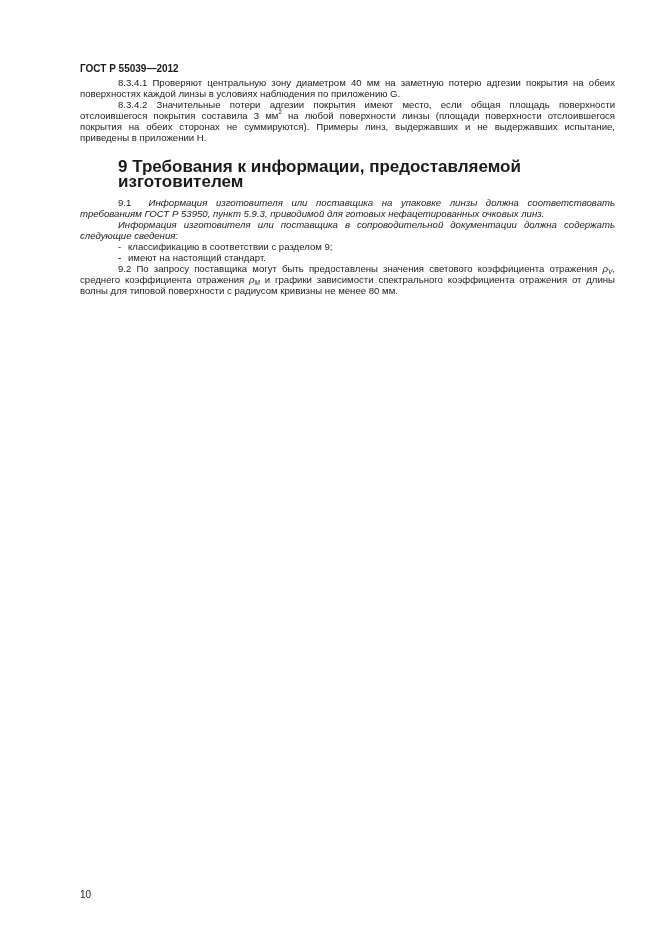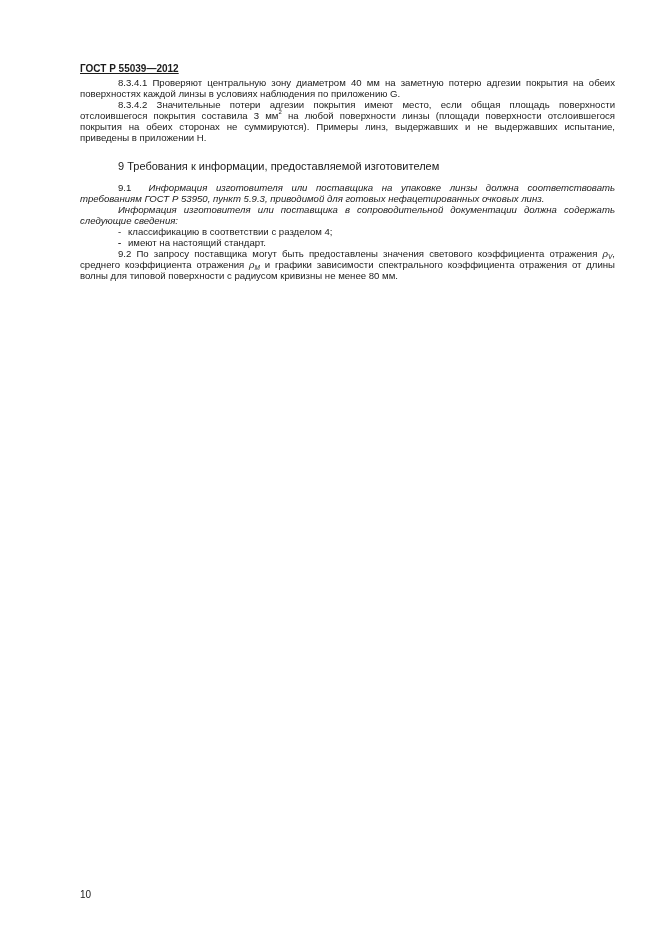--- a/index.html
+++ b/index.html
@@ -21,32 +21,31 @@
       top: 62px;
       width: 535px;
       font-size: 9.6px;
       line-height: 11.1px;
     }
     .doc-header {
       font-weight: bold;
       font-size: 10px;
       line-height: 13px;
       margin-bottom: 2px;
-      text-decoration: underline;
     }
     .para {
       text-align: justify;
       text-indent: 38px;
       margin: 0;
     }
     .para.italic { font-style: italic; }
     .para .num { font-style: normal; }
     .section-title {
-      font-weight: normal;
-      font-size: 11px;
+      font-weight: bold;
+      font-size: 17px;
       line-height: 15px;
       margin: 15px 0 8px 38px;
     }
     .list {
       list-style: none;
       margin: 0;
       padding: 0;
     }
     .list li {
       position: relative;
@@ -78,21 +77,21 @@
 
   <p class="para"><span>8.3.4.2</span> <span>Значительные потери адгезии покрытия имеют место, если  общая площадь поверхности отслоившегося покрытия составила 3 мм</span><sup>2</sup><span> на любой поверхности линзы (площади поверхности отслоившегося покрытия на обеих сторонах не суммируются).     Примеры линз, выдержавших и не выдержавших испытание, приведены в приложении H.</span></p>
 
   <div class="section-title">9 Требования к информации, предоставляемой изготовителем</div>
 
   <p class="para italic"><span class="num">9.1</span>&nbsp; <span>Информация изготовителя или поставщика на упаковке линзы  должна соответствовать требованиям ГОСТ Р 53950, пункт 5.9.3, приводимой для готовых нефацетированных очковых линз.</span></p>
 
   <p class="para italic">Информация изготовителя или поставщика в сопроводительной документации  должна содержать следующие сведения:</p>
 
   <ul class="list">
-    <li><span class="dash">-</span><span>классификацию в соответствии с разделом 4;</span></li>
+    <li><span class="dash">-</span><span>классификацию в соответствии с разделом 9;</span></li>
     <li><span class="dash">-</span></li>
     <li><span class="dash">-</span><span>имеют на настоящий стандарт.</span></li>
   </ul>
 
   <p class="para"><span>9.2</span> <span>По запросу поставщика могут быть предоставлены значения светового коэффициента отражения </span><span class="rho">ρ</span><sub>V</sub><span>, среднего коэффициента отражения </span><span class="rho">ρ</span><sub>M</sub><span> и графики зависимости спектрального коэффициента отражения от длины волны для типовой поверхности с радиусом кривизны не менее 80 мм.</span></p>
 
 </div>
 
 <div class="page-number">10</div>
 

